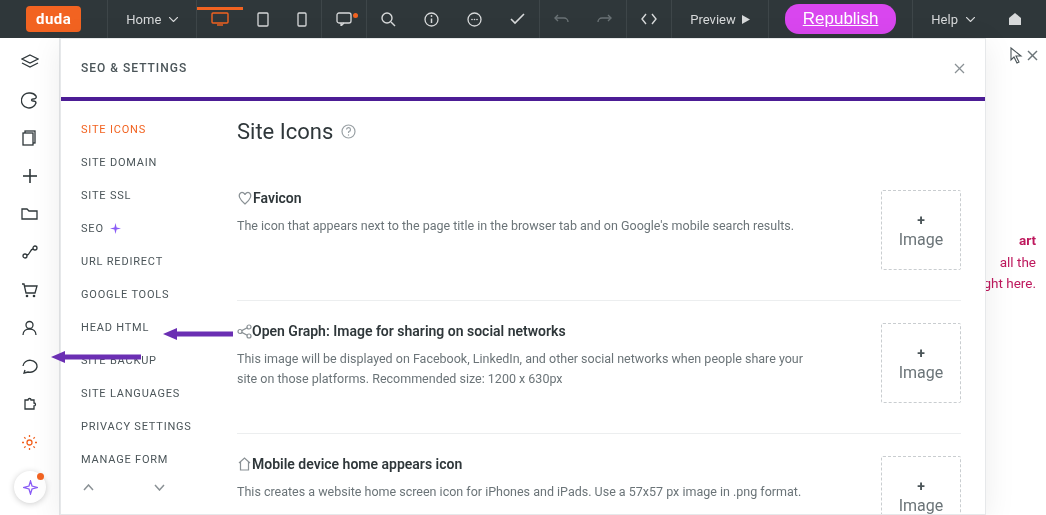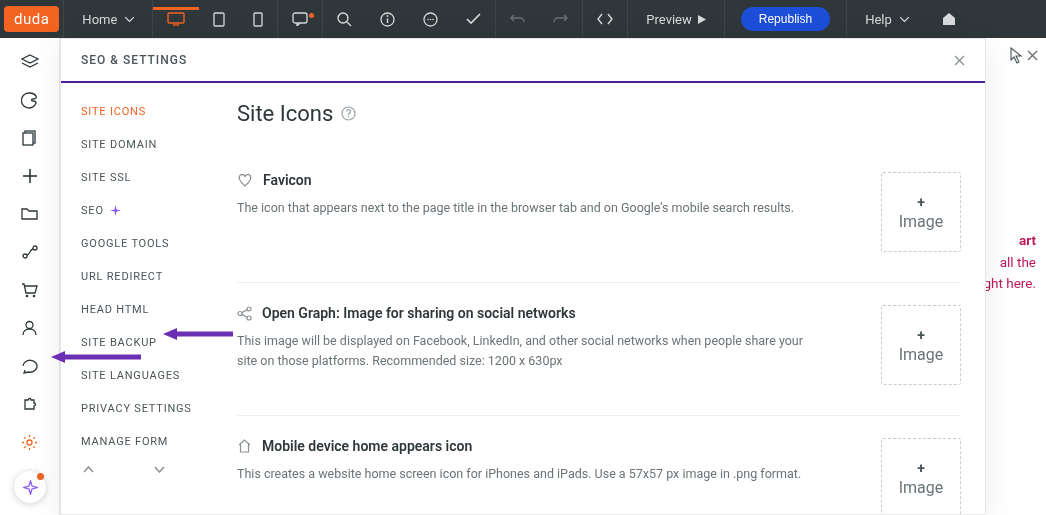--- a/index.html
+++ b/index.html
@@ -1,55 +1,55 @@
 <!DOCTYPE html>
 <html><head>
 <meta charset="utf-8">
 <style>
 * { margin: 0; padding: 0; box-sizing: border-box; }
 body { font-family: -apple-system, BlinkMacSystemFont, "Segoe UI", Roboto, Helvetica, Arial, sans-serif; font-size: 13px; color: #2f373a; overflow: hidden; width: 1046px; height: 515px; position: relative; background: #fff; }
 
 
 .topbar { height: 38px; background: #2f373a; display: flex; align-items: center; color: #d7d9da; }
-.logo { background: #f26321; color: #fff; font-weight: 400; font-size: 15px; padding: 4px 10px; border-radius: 4px; margin: 0 4px; letter-spacing: .5px; }
+.logo { background: #f26321; color: #fff; font-weight: 700; font-size: 15px; padding: 4px 10px; border-radius: 4px; margin: 0 26px; letter-spacing: .5px; }
 .tb-sep { width: 1px; height: 38px; background: #3e4649; }
 .tb-item { height: 24px; display: flex; align-items: center; justify-content: center; padding: 0 14px; cursor: pointer; position: relative; }
 .tb-item.wide { padding: 0 18px; }
 .tb-item.active-orange { color: #f26321; }
 .tb-item.active-orange::before { content:""; position:absolute; left:0; right:0; top:0; height:3px; background:#f26321; }
 .tb-text { font-size: 13px; }
 .chev-down { margin-left: 8px; }
-.republish-btn { background:#1d4ed8; color:#fff; border:none; border-radius: 14px; padding: 5px 18px; font-size: 12px; margin: 0 16px; cursor: pointer; }
+.republish-btn { background:#d946ef; color:#fff; border:none; border-radius: 14px; padding: 5px 18px; font-size: 17px; margin: 0 16px; cursor: pointer; text-decoration: underline; }
 .corner-dot { position:absolute; top:6px; right:8px; width:5px; height:5px; background:#f26321; border-radius:50%; }
 
 
 .leftrail { position:absolute; top:38px; left:0; bottom:0; width:60px; border-right: 1px solid #e6e8ea; background: #fff; display:flex; flex-direction:column; align-items:center; padding-top: 14px; gap: 18px; }
 .leftrail .rail-icon { width:20px; height:20px; display:flex; align-items:center; justify-content:center; color:#2f373a; cursor:pointer; }
 .leftrail .rail-icon.active { color:#f26321; }
 .leftrail .rail-fab { position:absolute; bottom:12px; left:14px; width:32px; height:32px; border-radius:50%; background:#fff; box-shadow: 0 1px 6px rgba(0,0,0,0.2); display:flex; align-items:center; justify-content:center; }
 .leftrail .rail-fab::after { content:""; position:absolute; top:2px; right:2px; width:7px; height:7px; border-radius:50%; background:#f26321; }
 
 
 .panel { position:absolute; top:38px; left:60px; width: 926px; bottom: 0; background:#fff; border: 1px solid #e6e8ea; box-shadow: 0 6px 30px rgba(0,0,0,0.08); display:flex; flex-direction:column; }
-.panel-header { height: 44px; display:flex; align-items:center; justify-content:space-between; padding: 0 20px; border-bottom: 2px solid #4c1d95; }
+.panel-header { height: 62px; display:flex; align-items:center; justify-content:space-between; padding: 0 20px; border-bottom: 4px solid #4c1d95; }
 .panel-header h3 { font-size: 12px; font-weight:500; letter-spacing:1px; color:#4b5559; }
 .close-x { color:#8a9195; cursor:pointer; }
 
 .panel-body { display:flex; flex:1; min-height:0;justify-content:flex-end; }
 .side-nav { width: 152px; padding: 12px 0; overflow:auto; }
 .side-nav .nav-item { font-size: 11px; letter-spacing: 0.8px; color:#4b5559; padding: 10px 20px; cursor:pointer; text-transform: uppercase; display:flex; align-items:center; gap:6px; }
 .side-nav .nav-item.selected { color:#f26321; }
 .side-nav .arrows-row { display:flex; gap:60px; padding: 8px 22px; color:#8a9195; }
 
 .content { flex:1; padding: 18px 24px 0 24px; overflow:auto; }
 .content h1 { font-size: 22px; font-weight: 400; color:#2f373a; display:flex; align-items:center; gap:8px; margin-bottom: 24px; }
 .section { display:flex; padding: 22px 0 30px 0; border-bottom: 1px solid #eceeef; }
 .section:last-child { border-bottom:none; padding-bottom:10px; }
 .section-left { flex:1; padding-right: 60px; }
-.section-title { font-size: 14px; font-weight:600; color:#2f373a; display:flex; align-items:center; gap:10px; margin-bottom: 10px; }
+.section-title { font-size: 14px; font-weight:600; color:#2f373a; display:flex; align-items:center; margin-bottom: 10px; }
 .section-desc { font-size: 12.5px; color:#6b7478; line-height: 1.6; }
 .upload-box { width: 80px; height: 80px; border: 1px dashed #c9cdd0; border-radius:2px; display:flex; flex-direction:column; align-items:center; justify-content:center; cursor:pointer; color:#6b7478; }
 .upload-box .plus { font-size:14px; font-weight:700; color:#4b5559; }
 .upload-box .lbl { font-size:16px; margin-top:2px; }
 
 
 .bg-right { position:absolute; top:230px; right:10px; font-size:13.5px; color:#be185d; line-height:1.6; text-align:right; }
 .bg-right b { font-weight:700; }
 .bg-close { position:absolute; top:46px; right:8px; color:#6b7478; display:flex; align-items:center; gap:2px; }
 
@@ -284,22 +284,22 @@
       <div class="nav-item">Site Domain</div>
       <div class="nav-item">Site SSL</div>
       <div class="nav-item">
         <span>SEO</span>
         <span class="sparkle-purple">
             <svg width="11" height="11" viewBox="0 0 11 11">
               <path d="M5.5 0 L6.6 4.4 L11 5.5 L6.6 6.6 L5.5 11 L4.4 6.6 L0 5.5 L4.4 4.4 Z" fill="currentColor"></path>
             </svg>
           </span>
       </div>
+      <div class="nav-item">URL Redirect</div>
       <div class="nav-item">Google Tools</div>
-      <div class="nav-item">URL Redirect</div>
       <div class="nav-item">Head HTML</div>
       <div class="nav-item">Site Backup</div>
       <div class="nav-item">Site Languages</div>
       <div class="nav-item">Privacy Settings</div>
       <div class="nav-item">Manage Form</div>
       <div class="arrows-row">
         <span>
             <svg width="11" height="7" viewBox="0 0 11 7">
               <path d="M1 6 L5.5 1 L10 6" fill="none" stroke="currentColor" stroke-width="1.5"></path>
             </svg>

